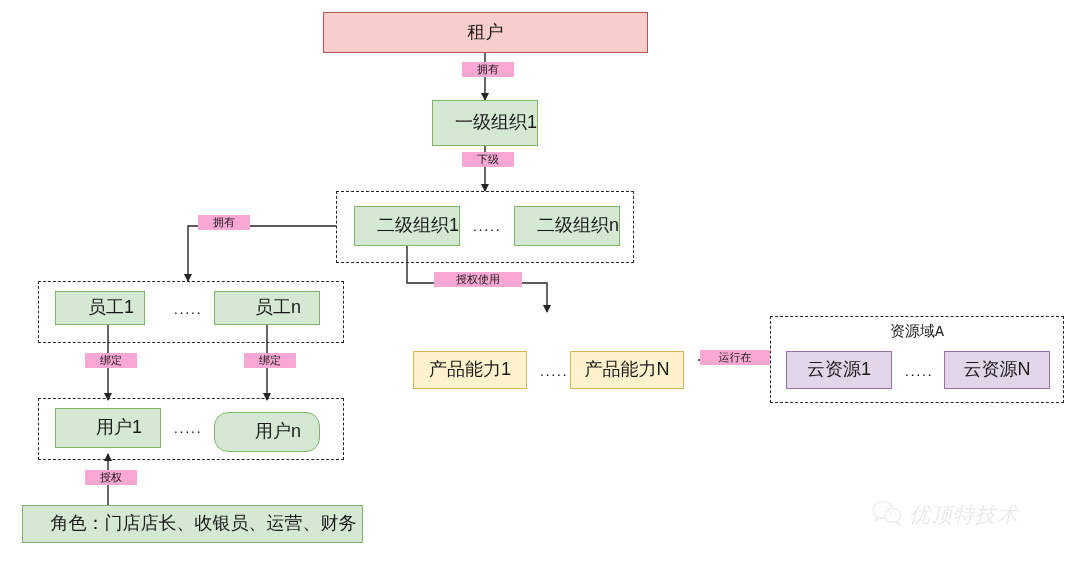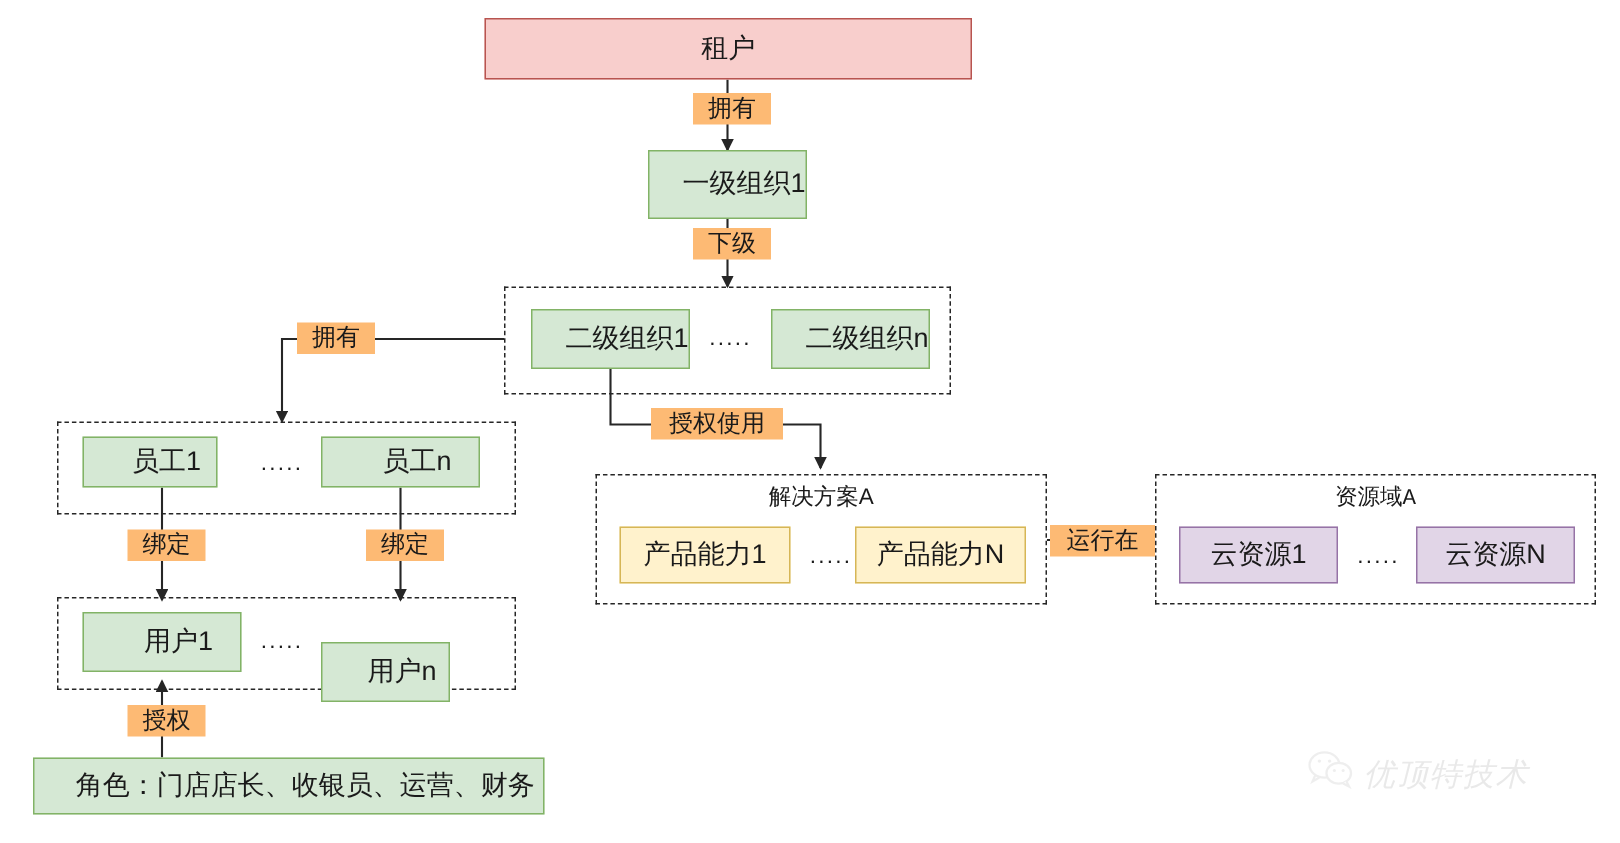--- a/index.html
+++ b/index.html
@@ -66,23 +66,23 @@
   .dots {
     position: absolute;
     font-size: 15px;
     color: #1a1a1a;
     letter-spacing: 1.5px;
     text-align: center;
     white-space: nowrap;
   }
   .edge-label {
     position: absolute;
-    font-size: 16px;
-    color: #1a1a1a;
-    background: #fdba74;
+    font-size: 11px;
+    color: #1a1a1a;
+    background: #f9a8d4;
     padding: 0 3px;
     white-space: nowrap;
     text-align: center;
   }
   svg.wires {
     position: absolute;
     left: 0;
     top: 0;
     width: 1080px;
     height: 562px;
@@ -165,33 +165,30 @@
   </div>
 
   <div class="edge-label" style="left:85px; top:353px; width:46px;">绑定</div>
   <div class="edge-label" style="left:244px; top:353px; width:46px;">绑定</div>
 
   <div class="group" style="left:38px; top:398px; width:306px; height:62px;"></div>
   <div class="node green" style="left:55px; top:408px; width:106px; height:40px;">
     <span>用户1</span>
   </div>
   <div class="dots" style="left:163px; top:419px; width:50px;">.....</div>
-  <div class="node green" style="left:214px; top:428px; width:86px; height:40px;">
+  <div class="node green" style="left:214px; top:412px; width:106px; height:40px;border-radius:14px;">
     <span>用户n</span>
   </div>
 
   <div class="edge-label" style="left:85px; top:470px; width:46px;">授权</div>
 
   <div class="node green" style="left:22px; top:505px; width:341px; height:38px;">
     <span>角色：门店店长、收银员、运营、财务</span>
   </div>
 
-  <div class="group" style="left:397px; top:316px; width:301px; height:87px;">
-    <div class="group-title">解决方案A</div>
-  </div>
   <div class="node yellow" style="left:413px; top:351px; width:114px; height:38px;">
     <span>产品能力1</span>
   </div>
   <div class="dots" style="left:529px; top:362px; width:50px;">.....</div>
   <div class="node yellow" style="left:570px; top:351px; width:114px; height:38px;">
     <span>产品能力N</span>
   </div>
 
   <div class="edge-label" style="left:700px; top:350px; width:64px;">运行在</div>
 

